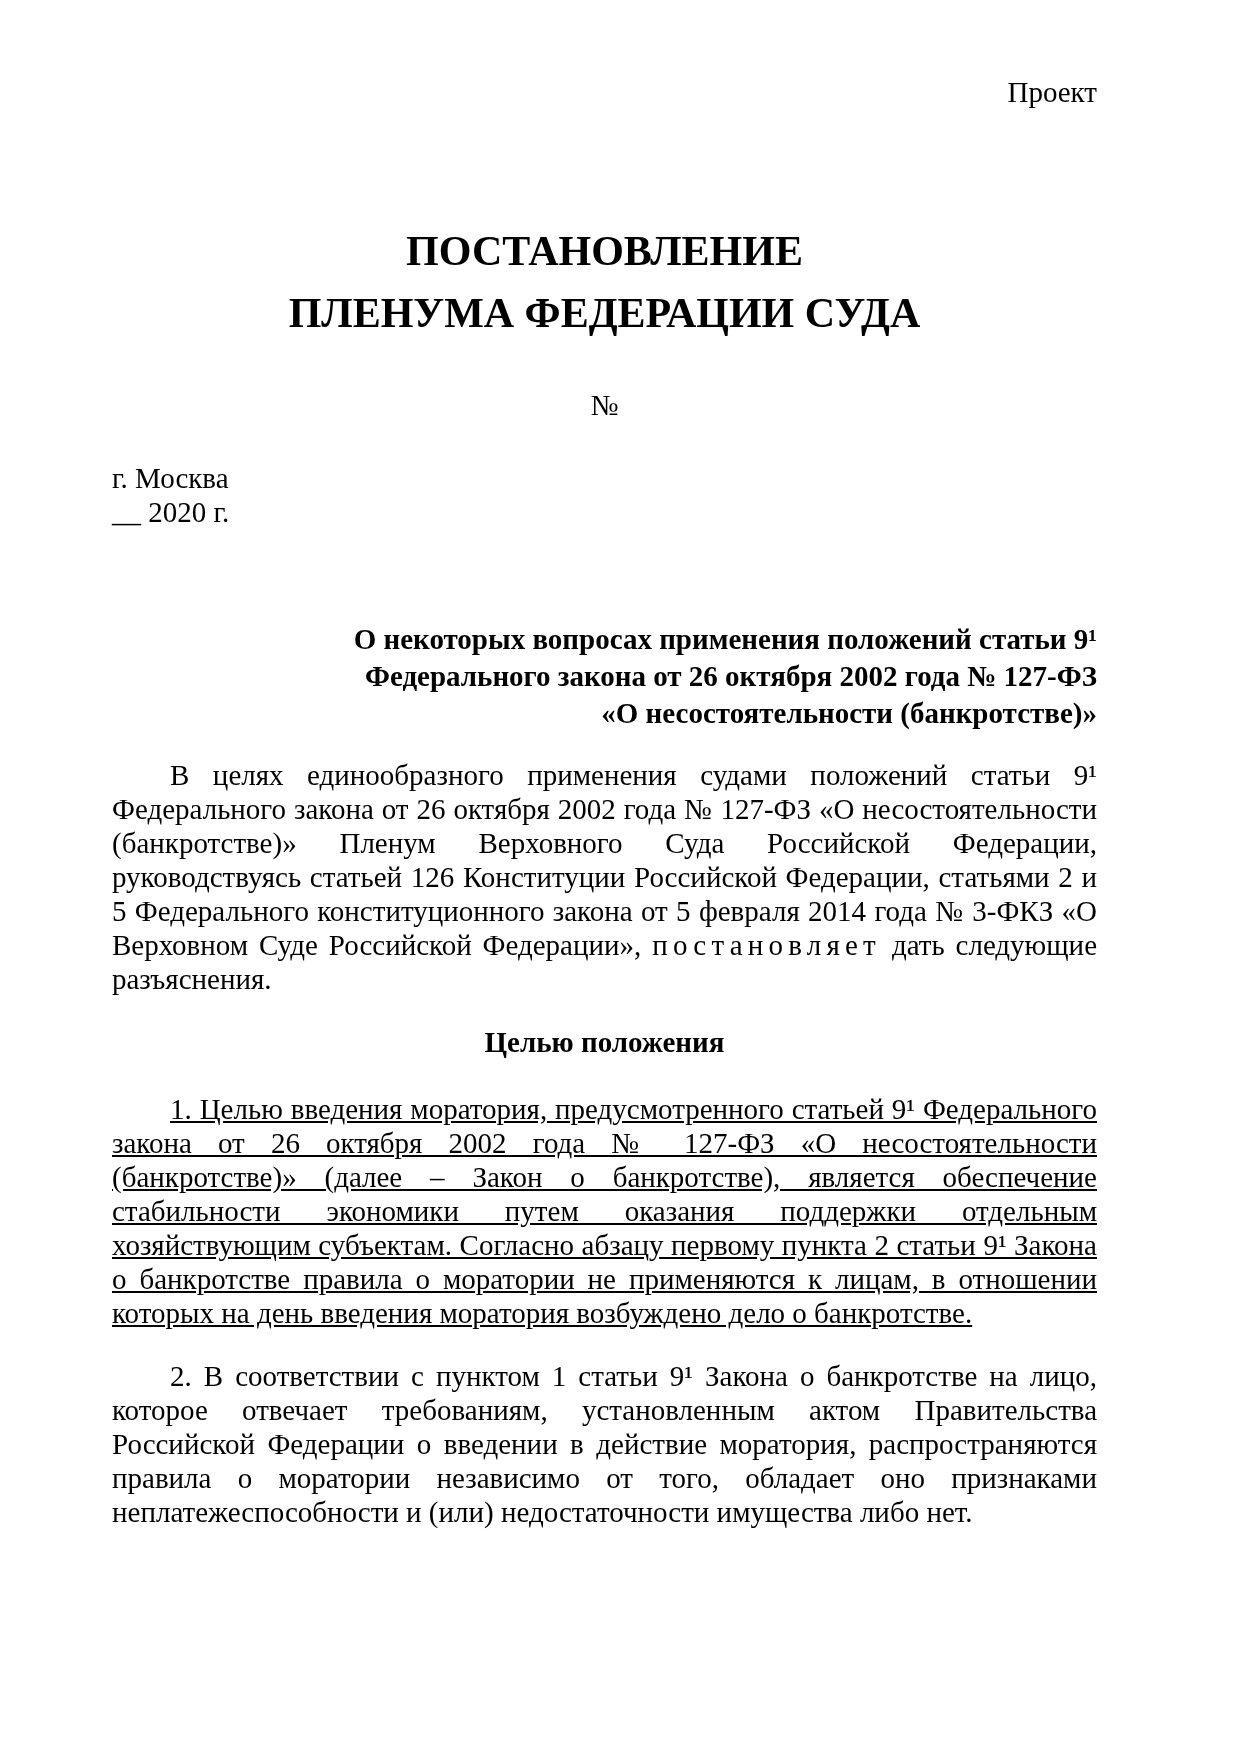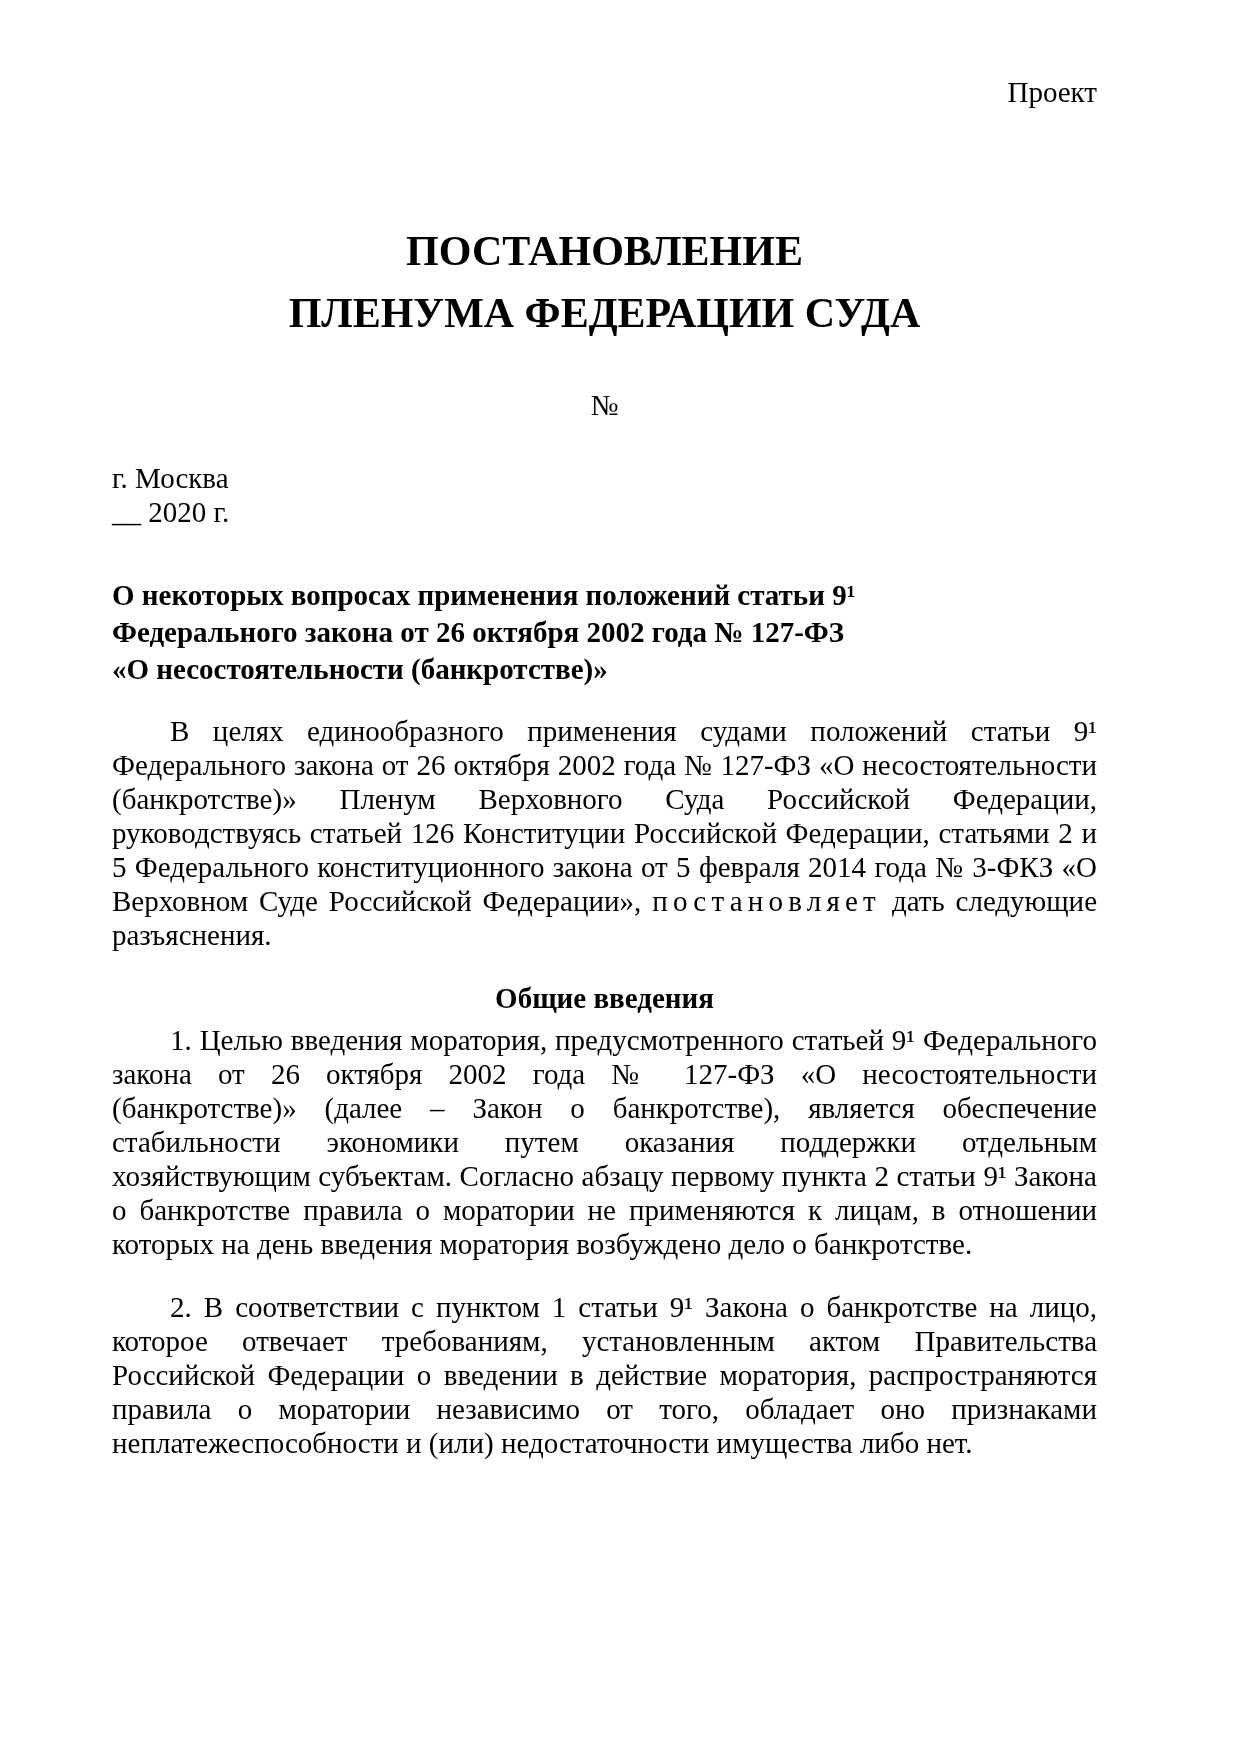--- a/index.html
+++ b/index.html
@@ -36,40 +36,40 @@
     text-align: center;
   }
   .city-date-row {
     margin-top: 39px;
     display: flex;
     justify-content: space-between;
     align-items: baseline;
     flex-direction: column;
   }
   .subject-heading {
-    margin-top: 48px;
-    text-align: left;
+    margin-top: 92px;
+    text-align: right;
     font-weight: bold;
     line-height: 37px;
   }
   .body-paragraph {
     text-align: justify;
     text-indent: 58px;
   }
   .preamble { margin-top: 26px; }
   .emphasized-word {
     letter-spacing: 0.18em;
   }
   .section-heading {
     margin-top: 25px;
     text-align: center;
     font-weight: bold;
   }
   .point { margin-top: 12px; }
-  .point.first { margin-top: 8px; }
+  .point.first { margin-top: 33px; text-decoration: underline; }
 </style>
 </head>
 <body>
 
 <div class="page">
 
   <div class="draft-label">Проект</div>
 
   <div class="doc-title">
     <div class="t1">ПОСТАНОВЛЕНИЕ</div>
@@ -84,19 +84,19 @@
   </div>
 
   <div class="subject-heading">
     <div>О некоторых вопросах применения положений статьи 9¹</div>
     <div>Федерального закона от 26 октября 2002 года № 127-ФЗ</div>
     <div>«О несостоятельности (банкротстве)»</div>
   </div>
 
   <p class="body-paragraph preamble"><span>В целях единообразного применения судами положений статьи 9¹ Федерального закона от 26 октября 2002 года № 127-ФЗ «О несостоятельности (банкротстве)» Пленум Верховного Суда Российской Федерации, руководствуясь статьей 126 Конституции Российской Федерации, статьями 2 и 5 Федерального конституционного закона от 5 февраля 2014 года № 3-ФКЗ «О Верховном Суде Российской Федерации», </span><span class="emphasized-word">постановляет</span><span> дать следующие разъяснения.</span></p>
 
-  <div class="section-heading">Общие введения</div>
+  <div class="section-heading">Целью положения</div>
 
   <p class="body-paragraph point first">1. Целью введения моратория, предусмотренного статьей 9¹ Федерального закона от 26 октября 2002 года № 127-ФЗ «О несостоятельности (банкротстве)» (далее – Закон о банкротстве), является обеспечение стабильности экономики путем оказания поддержки отдельным хозяйствующим субъектам. Согласно абзацу первому пункта 2 статьи 9¹ Закона о банкротстве правила о моратории не применяются к лицам, в отношении которых на день введения моратория возбуждено дело о банкротстве.</p>
 
   <p class="body-paragraph point">2. В соответствии с пунктом 1 статьи 9¹ Закона о банкротстве на лицо, которое отвечает требованиям, установленным актом Правительства Российской Федерации о введении в действие моратория, распространяются правила о моратории независимо от того, обладает оно признаками неплатежеспособности и (или) недостаточности имущества либо нет.</p>
 
 </div>
 
 </body></html>

